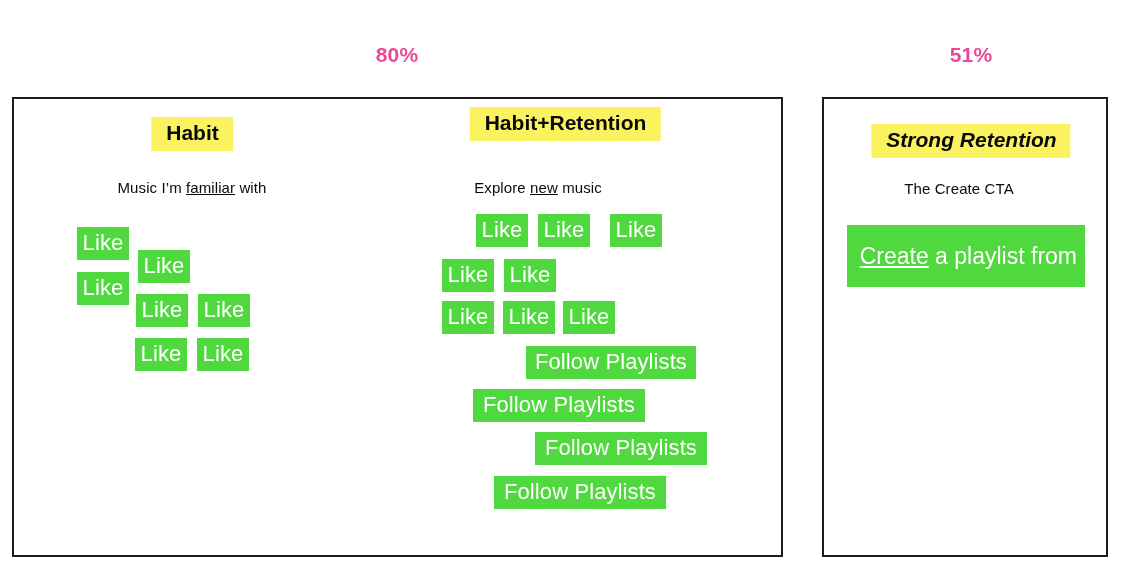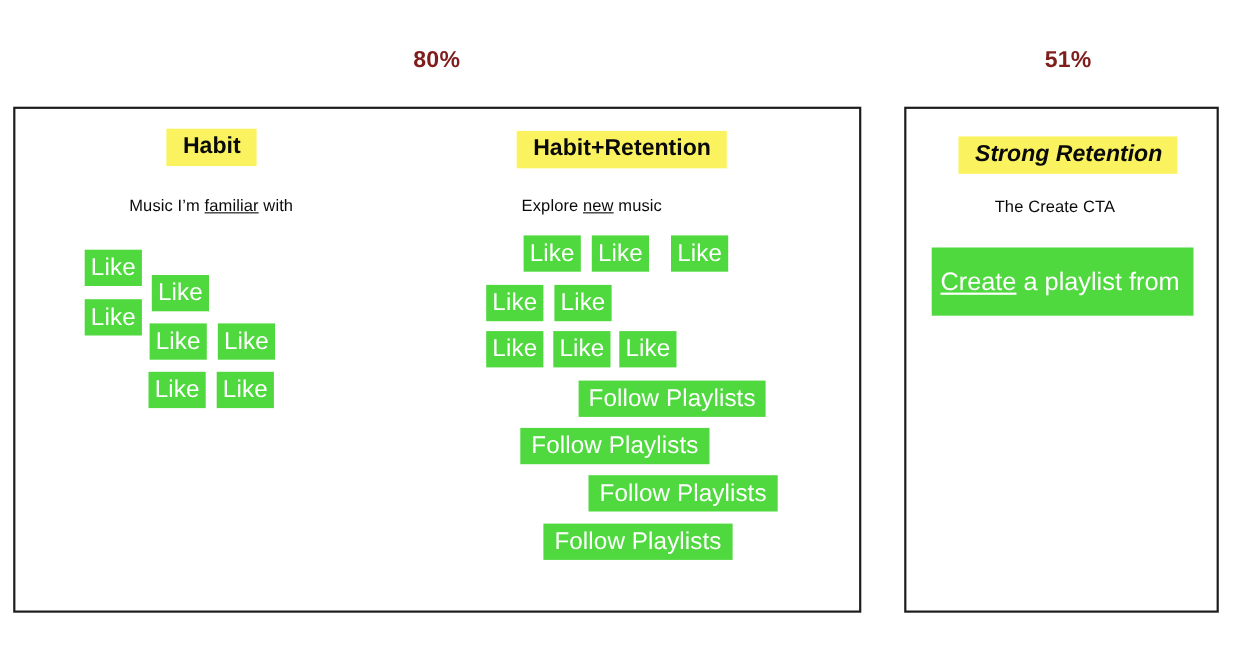--- a/index.html
+++ b/index.html
@@ -21,21 +21,21 @@
     overflow: hidden;
   }
 
   
   .pct {
     position: absolute;
     font-size: 21px;
     font-weight: bold;
     letter-spacing: 0.2px;
     text-align: center;
-    color: #7f1d1d;
+    color: #ec4899;
     white-space: nowrap;
     transform: translateX(-50%);
   }
 
   
   .panel {
     position: absolute;
     background: #ffffff;
     border: 2px solid #1c1c1c;
     box-sizing: border-box;
@@ -94,21 +94,21 @@
   .cta {
     position: absolute;
     background: #4fd93e;
     color: #ffffff;
     font-size: 23px;
     line-height: 1.22;
     text-align: center;
     box-sizing: border-box;
     display: flex;
     flex-direction: column;
-    align-items: flex-start;
+    align-items: flex-end;
     justify-content: center;
     padding: 4px 8px;
   }
   .cta u {
     text-decoration: underline;
     text-underline-offset: 2px;
   }
   .cta .ln { display: block; white-space: nowrap; }
 </style>
 </head>
@@ -122,21 +122,21 @@
     </div>
 
   <div id="panel-layer">
       <div class="panel" style="left: 12px; top: 97px; width: 771px; height: 460px; border-color: rgb(28, 28, 28);"></div>
       <div class="panel" style="left: 822px; top: 97px; width: 286px; height: 460px; border-color: rgb(28, 28, 28);"></div>
     </div>
 
   <div id="heading-layer">
       <div class="col-title" style="left: 192px; top: 117px; background: rgb(250, 243, 95);">Habit</div>
       <div class="col-sub" style="left: 192px; top: 179px;">Music I’m <u>familiar</u> with</div>
-      <div class="col-title" style="left: 565px; top: 119px; background: rgb(250, 243, 95);">Habit+Retention</div>
+      <div class="col-title" style="left: 565px; top: 107px; background: rgb(250, 243, 95);">Habit+Retention</div>
       <div class="col-sub" style="left: 538px; top: 179px;">Explore <u>new</u> music</div>
       <div class="col-title" style="left: 971px; top: 124px; background: rgb(250, 243, 95); font-style: italic;">Strong Retention</div>
       <div class="col-sub" style="left: 959px; top: 180px;">The Create CTA</div>
     </div>
 
   <div id="chip-layer">
       <div class="chip like" style="left: 77px; top: 227px; width: 52px; height: 33px; background: rgb(79, 217, 62); color: rgb(255, 255, 255);">Like</div>
       <div class="chip like" style="left: 138px; top: 250px; width: 52px; height: 33px; background: rgb(79, 217, 62); color: rgb(255, 255, 255);">Like</div>
       <div class="chip like" style="left: 77px; top: 272px; width: 52px; height: 33px; background: rgb(79, 217, 62); color: rgb(255, 255, 255);">Like</div>
       <div class="chip like" style="left: 136px; top: 294px; width: 52px; height: 33px; background: rgb(79, 217, 62); color: rgb(255, 255, 255);">Like</div>

